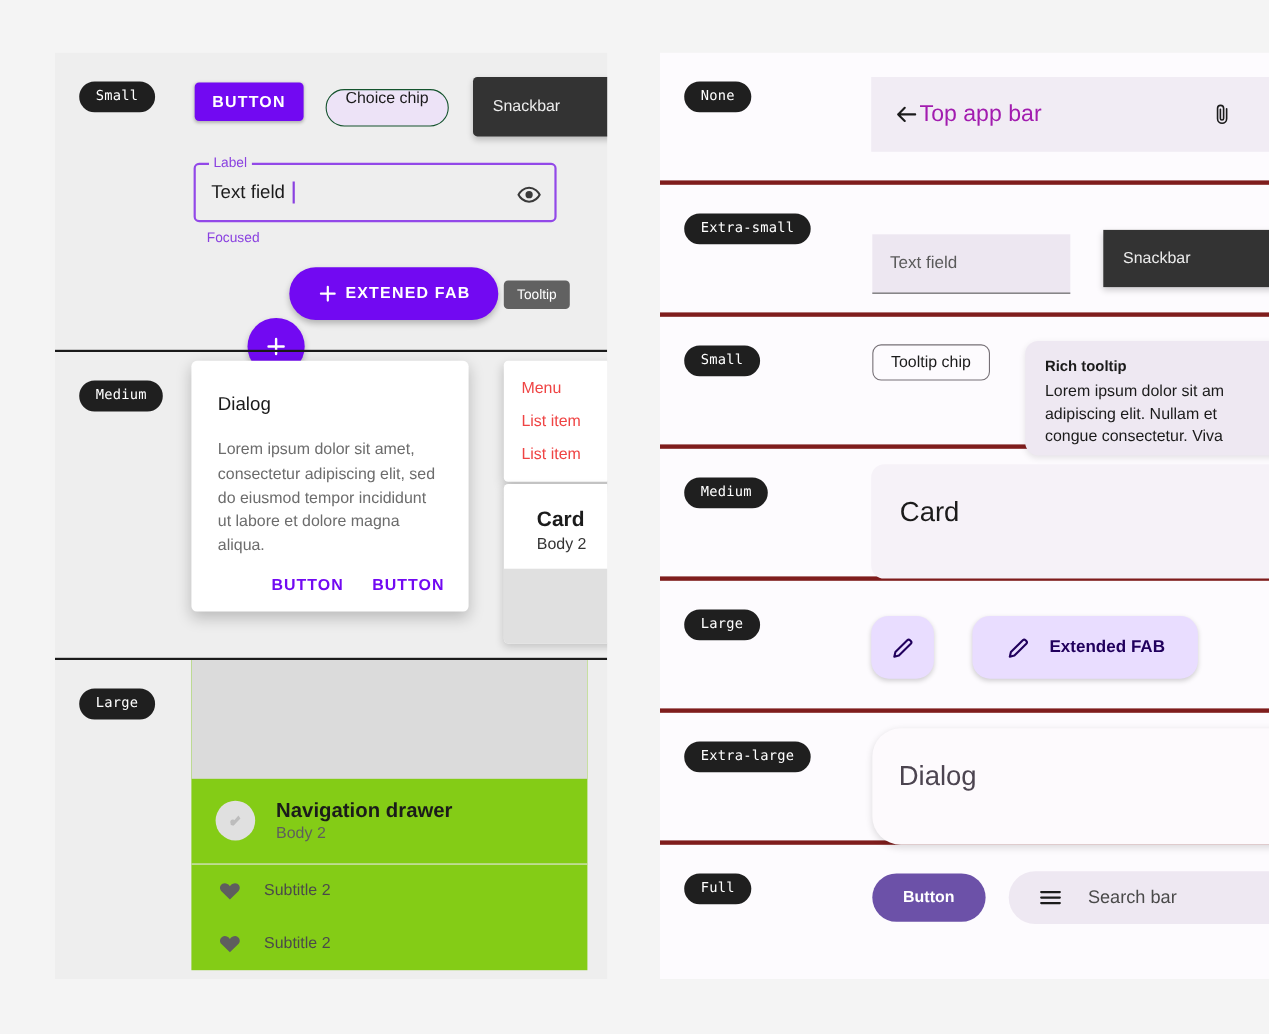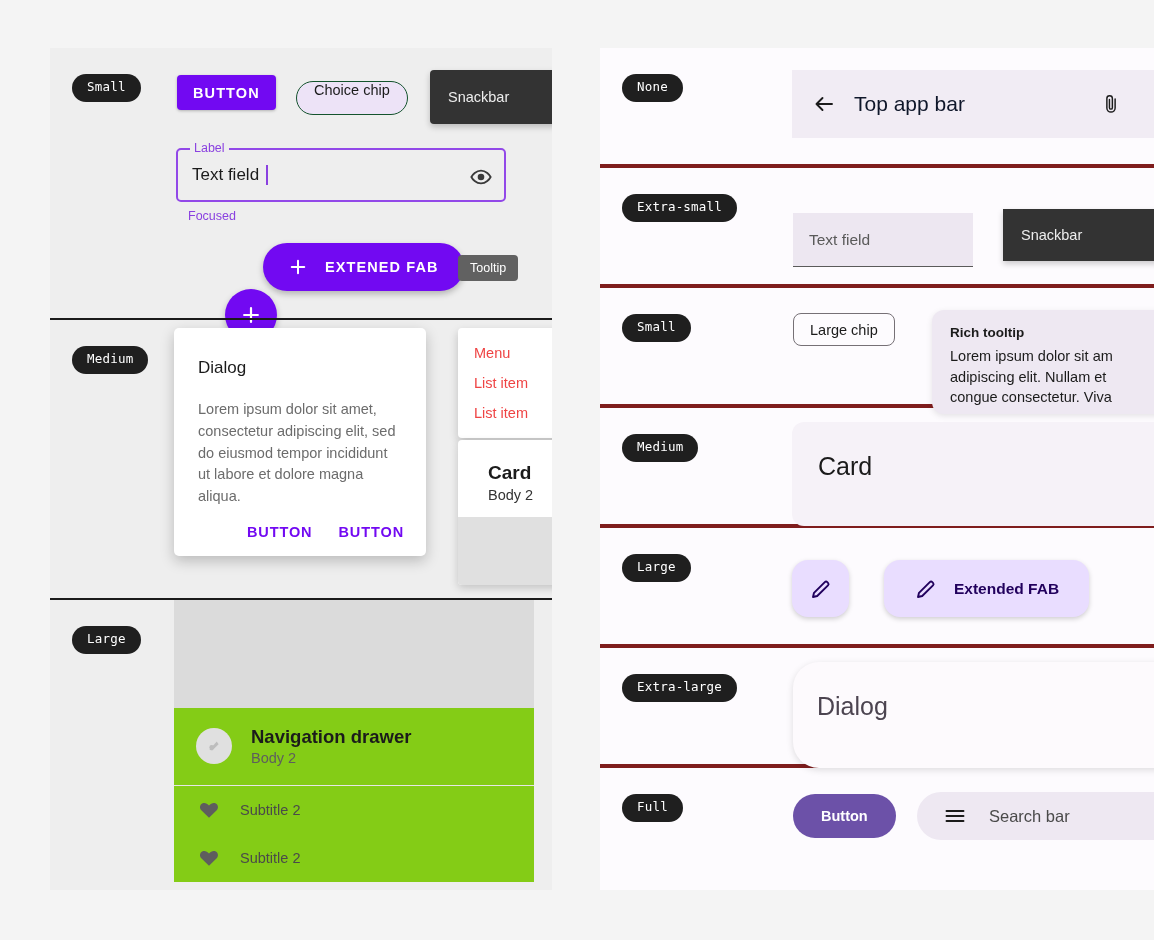--- a/index.html
+++ b/index.html
@@ -106,21 +106,21 @@
     width: 52px; height: 52px; border-radius: 50%;
     background: #7209F2;
     display: flex; align-items: center; justify-content: center;
     box-shadow: 0 3px 6px rgba(0,0,0,.25);
     cursor: pointer;
   }
   #l-extended-fab {
     position: absolute; left: 213px; top: 195px;
     height: 48px; border-radius: 24px;
     background: #7209F2; color: #FFFFFF;
-    display: flex; align-items: center; gap: 17px;
+    display: flex; align-items: center; gap: 6px;
     padding: 0 25px;
     font-size: 14.5px; font-weight: bold; letter-spacing: 1.1px;
     box-shadow: 0 3px 6px rgba(0,0,0,.25);
     cursor: pointer;
   }
   #l-tooltip {
     position: absolute; left: 408px; top: 207px;
     background: #616161; color: #FFFFFF;
     border-radius: 4px; font-size: 12.5px;
     padding: 6px 12px;
@@ -217,21 +217,21 @@
   .r-badge { position: absolute; left: 22px; top: 26px; }
 
   #r-row-none { height: 120px; }
   #r-appbar {
     position: absolute; left: 192px; top: 22px;
     width: 400px; height: 68px;
     background: #F1ECF4;
     display: flex; align-items: center;
     padding: 0 22px 0 20px; box-sizing: border-box;
   }
-  #r-appbar-title { font-size: 21px; color: #0f172a; margin-left: 18px; }
+  #r-appbar-title { font-size: 21px; color: #a21caf; }
   #r-appbar-attach { margin-left: auto; margin-right: 48px; }
 
   #r-row-xsmall { height: 120px; }
   #r-textfield {
     position: absolute; left: 193px; top: 45px;
     width: 180px; height: 54px;
     background: #EDE7F1;
     border-bottom: 1px solid #5A5A5A;
     box-sizing: border-box;
     display: flex; align-items: center;
@@ -478,21 +478,21 @@
       <span>Text field</span>
     </div>
     <div id="r-snackbar">
       <span>Snackbar</span>
     </div>
   </div>
 
   <div class="r-row" id="r-row-small">
     <div class="badge r-badge">Small</div>
     <div id="r-assist-chip">
-      <span>Large chip</span>
+      <span>Tooltip chip</span>
     </div>
     <div id="r-rich-tooltip">
       <div id="r-rich-tooltip-title">Rich tooltip</div>
       <div id="r-rich-tooltip-body">
         <div>Lorem ipsum dolor sit am</div>
         <div>adipiscing elit. Nullam et</div>
         <div>congue consectetur. Viva</div>
       </div>
     </div>
   </div>

